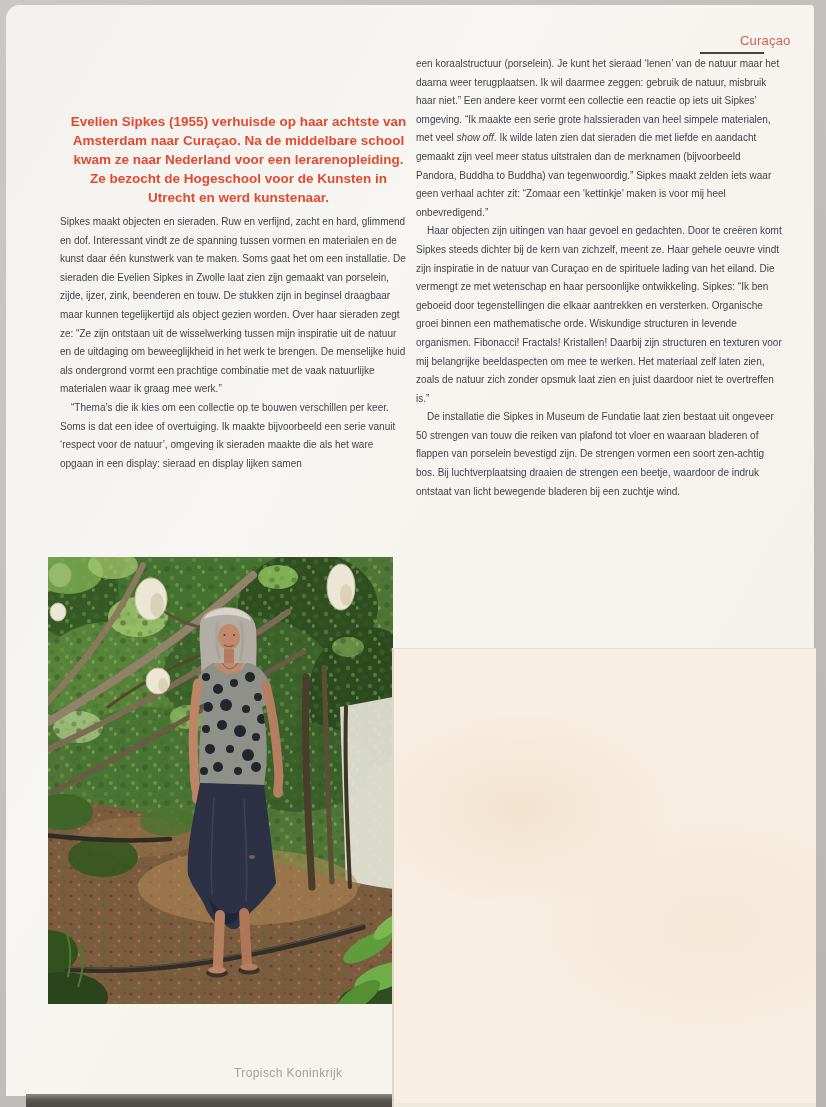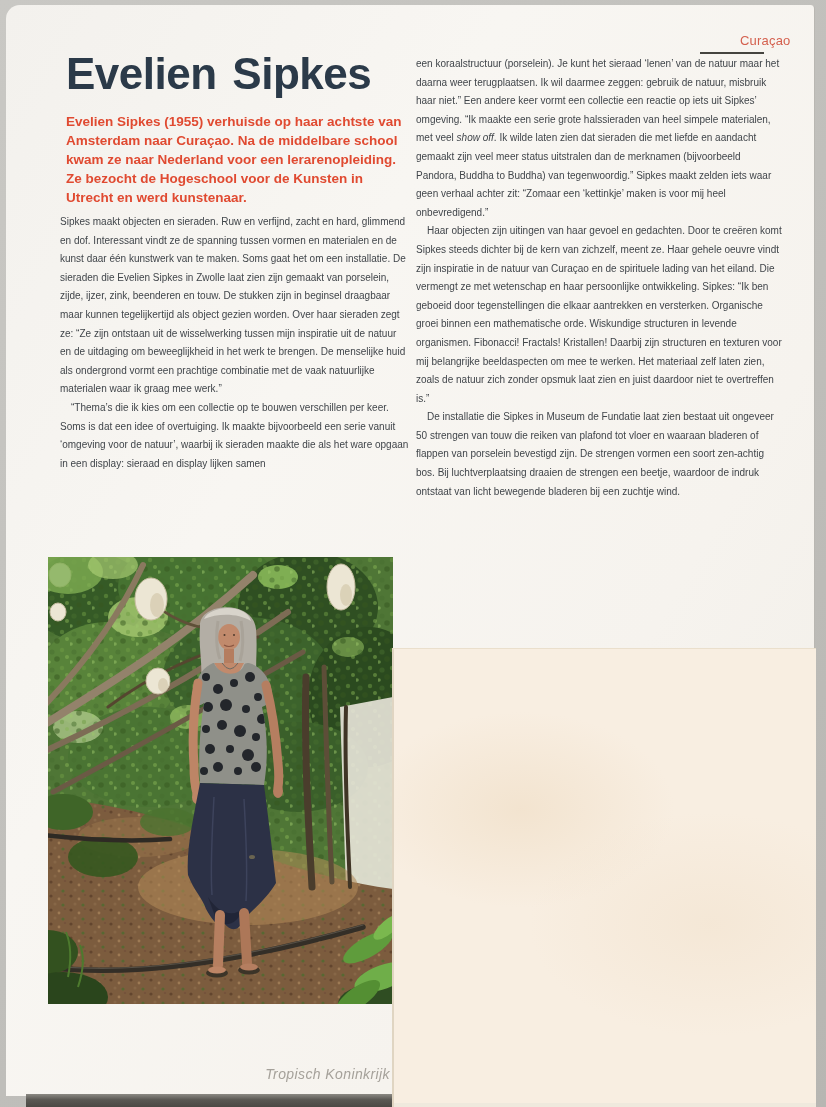--- a/index.html
+++ b/index.html
@@ -10,33 +10,33 @@
         background:linear-gradient(120deg,#f3f1ed 0%,#f8f6f2 35%,#f6f3ee 70%,#f1eee8 100%);
         border-radius:14px 4px 0 0;border-right:1px solid #b9b7b2;z-index:1;}
   
   .header{position:absolute;left:694px;top:28px;width:64px;text-align:center;}
   .header-label{display:block;font-size:13px;color:#d4604e;letter-spacing:.2px;margin-left:40px;}
   .header-rule{display:block;height:2px;background:#45443f;margin-top:4px;}
   
   .title{position:absolute;left:60px;top:44px;margin:0;font-size:44px;font-weight:600;
          color:#2b3a49;letter-spacing:-.5px;word-spacing:4px;}
   .intro{position:absolute;left:60px;top:107px;width:345px;margin:0;
-         font-size:13.5px;font-weight:700;line-height:19px;color:#e04a31;}
+         font-size:13.5px;font-weight:700;line-height:19px;color:#e04a31;text-align:center;}
   
   .col{position:absolute;font-size:10px;line-height:18.6px;color:#40454a;}
   .col p{margin:0;}
   .col p.indent{text-indent:11px;}
   .col-left{left:54px;top:208px;width:349px;}
   .col-right{left:410px;top:50px;width:366px;}
   .col em{font-style:italic;}
   
   .photo{position:absolute;left:42px;top:552px;width:345px;height:447px;overflow:hidden;
          background:#4f7636;}
-  .caption{position:absolute;left:228px;top:1061px;width:156px;text-align:right;
-           font-size:14px;color:#a5a19a;letter-spacing:.4px;font-style:italic;}
+  .caption{position:absolute;left:228px;top:1061px;width:156px;
+           font-size:12px;color:#a5a19a;letter-spacing:.4px;}
   
   .insert{position:absolute;left:392px;top:648px;width:422px;height:459px;z-index:2;
           background:
             radial-gradient(220px 140px at 30% 35%, rgba(236,215,186,.45), rgba(236,215,186,0) 70%),
             radial-gradient(260px 160px at 75% 60%, rgba(238,219,194,.35), rgba(238,219,194,0) 70%),
             #f8eee1;
           border-left:2px solid #e0d5c2;border-top:1px solid #eadfcc;}
   .insert-bottom-light{position:absolute;left:0;bottom:0;width:100%;height:5px;background:#efe9dd;}
   
   .bottom-strip{position:absolute;left:26px;top:1094px;width:366px;height:13px;z-index:3;
@@ -46,27 +46,26 @@
 <body>
 
 <div class="scan">
   <div class="page">
 
     <div class="header">
       <span class="header-label">Curaçao</span>
       <span class="header-rule"></span>
     </div>
 
-    <h1 class="title">Evelien Sipkes</h1>
 
     <p class="intro">Evelien Sipkes (1955) verhuisde op haar achtste van Amsterdam naar Curaçao. Na de middelbare school kwam ze naar Nederland voor een lerarenopleiding. Ze bezocht de Hogeschool voor de Kunsten in Utrecht en werd kunstenaar.</p>
 
     <div class="col col-left">
       <p>Sipkes maakt objecten en sieraden. Ruw en verfijnd, zacht en hard, glimmend en dof. Interessant vindt ze de spanning tussen vormen en materialen en de kunst daar één kunstwerk van te maken. Soms gaat het om een installatie. De sieraden die Evelien Sipkes in Zwolle laat zien zijn gemaakt van porselein, zijde, ijzer, zink, beenderen en touw. De stukken zijn in beginsel draagbaar maar kunnen tegelijkertijd als object gezien worden. Over haar sieraden zegt ze: “Ze zijn ontstaan uit de wisselwerking tussen mijn inspiratie uit de natuur en de uitdaging om beweeglijkheid in het werk te brengen. De menselijke huid als ondergrond vormt een prachtige combinatie met de vaak natuurlijke materialen waar ik graag mee werk.”</p>
-      <p class="indent">“Thema’s die ik kies om een collectie op te bouwen verschillen per keer. Soms is dat een idee of overtuiging. Ik maakte bijvoorbeeld een serie vanuit ‘omgeving voor de natuur’, waarbij ik sieraden maakte die als het ware opgaan in een display: sieraad en display lijken samen</p>
+      <p class="indent">“Thema’s die ik kies om een collectie op te bouwen verschillen per keer. Soms is dat een idee of overtuiging. Ik maakte bijvoorbeeld een serie vanuit ‘respect voor de natuur’, omgeving ik sieraden maakte die als het ware opgaan in een display: sieraad en display lijken samen</p>
     </div>
 
     <div class="col col-right">
       <p><span>een koraalstructuur (porselein). Je kunt het sieraad ‘lenen’ van de natuur maar het daarna weer terugplaatsen. Ik wil daarmee zeggen: gebruik de natuur, misbruik haar niet.” Een andere keer vormt een collectie een reactie op iets uit Sipkes’ omgeving. “Ik maakte een serie grote halssieraden van heel simpele materialen, met veel </span><em>show off</em><span>. Ik wilde laten zien dat sieraden die met liefde en aandacht gemaakt zijn veel meer status uitstralen dan de merknamen (bijvoorbeeld Pandora, Buddha to Buddha) van tegenwoordig.” Sipkes maakt zelden iets waar geen verhaal achter zit: “Zomaar een ‘kettinkje’ maken is voor mij heel onbevredigend.”</span></p>
       <p class="indent">Haar objecten zijn uitingen van haar gevoel en gedachten. Door te creëren komt Sipkes steeds dichter bij de kern van zichzelf, meent ze. Haar gehele oeuvre vindt zijn inspiratie in de natuur van Curaçao en de spirituele lading van het eiland. Die vermengt ze met wetenschap en haar persoonlijke ontwikkeling. Sipkes: “Ik ben geboeid door tegenstellingen die elkaar aantrekken en versterken. Organische groei binnen een mathematische orde. Wiskundige structuren in levende organismen. Fibonacci! Fractals! Kristallen! Daarbij zijn structuren en texturen voor mij belangrijke beeldaspecten om mee te werken. Het materiaal zelf laten zien, zoals de natuur zich zonder opsmuk laat zien en juist daardoor niet te overtreffen is.”</p>
       <p class="indent">De installatie die Sipkes in Museum de Fundatie laat zien bestaat uit ongeveer 50 strengen van touw die reiken van plafond tot vloer en waaraan bladeren of flappen van porselein bevestigd zijn. De strengen vormen een soort zen-achtig bos. Bij luchtverplaatsing draaien de strengen een beetje, waardoor de indruk ontstaat van licht bewegende bladeren bij een zuchtje wind.</p>
     </div>
 
     <div class="photo">
       <svg viewBox="0 0 345 447" width="345" height="447" preserveAspectRatio="none">

